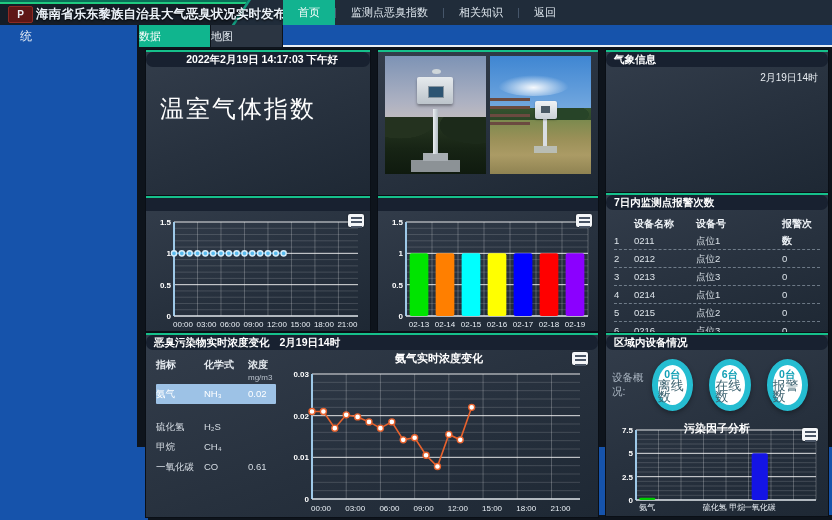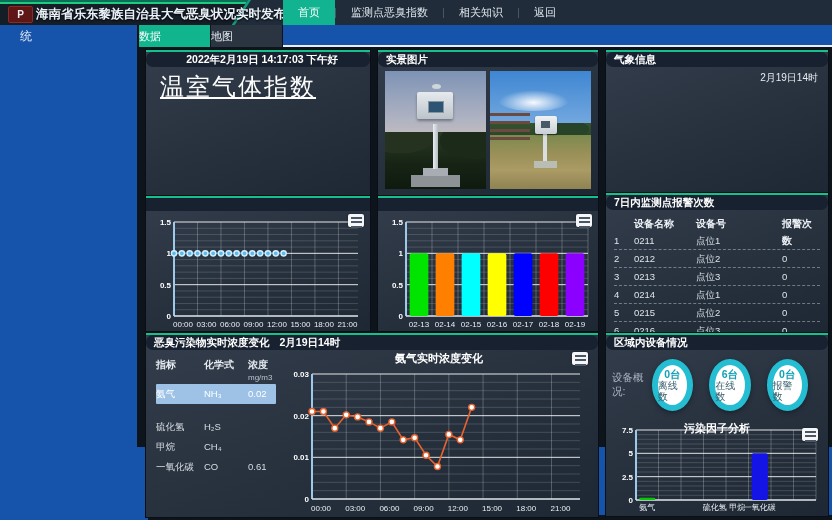--- a/index.html
+++ b/index.html
@@ -39,21 +39,21 @@
 
   
   .panel{position:absolute;border-top:2px solid #16c08b;box-shadow:0 0 0 1px #0a0f16;
          background:linear-gradient(160deg,#333d4b 0%,#27313e 55%,#1e2834 100%);}
   .phead{height:15px;background:#182130;color:#fff;font-size:10.5px;font-weight:bold;
          line-height:15px;padding:0 8px;display:flex;white-space:nowrap;border-radius:7px;}
   .phead .pdate{margin-left:10px;font-weight:bold;}
   .phead .right{margin-left:auto;padding-right:24px;}
 
   #panel-greeting{left:146px;top:50px;width:224px;height:143px;}
-  .headline{color:#fff;font-size:24px;font-weight:500;letter-spacing:2px;margin:4px 0 0 14px;text-decoration:underline;}
+  .headline{color:#fff;font-size:24px;font-weight:500;letter-spacing:2px;margin:26px 0 0 14px;}
 
   #panel-photos{left:378px;top:50px;width:220px;height:143px;}
   .photo-wrap{display:flex;gap:4px;padding:4px 7px 0 7px;}
   .photo{position:relative;width:101px;height:118px;overflow:hidden;}
   
   .p1-sky{position:absolute;inset:0;background:linear-gradient(180deg,#7d93b5 0%,#aeb2c2 40%,#d5c6bb 70%,#c9bfb6 100%);}
   .p1-trees{position:absolute;left:0;right:0;top:52%;bottom:0;
     background:radial-gradient(ellipse 55px 26px at 15% 10%,#24321f 60%,transparent 61%),
                radial-gradient(ellipse 60px 30px at 90% 15%,#1c2a1a 60%,transparent 61%),
                linear-gradient(180deg,#2a3a24 0%,#172415 55%,#0f1a0e 100%);}
@@ -110,21 +110,21 @@
                 font-weight:bold;line-height:17px;}
   #ammonia-chart{position:absolute;left:2px;right:4px;top:18px;bottom:2px;}
 
   #panel-devices{left:606px;top:333px;width:222px;height:181px;}
   .stats{display:flex;align-items:center;padding:5px 4px 0 6px;height:60px;}
   .stats-label{width:54px;color:#a9b4c0;font-size:10.5px;}
   .stat-circle{width:40px;height:40px;border-radius:50%;background:#fff;border:6px solid #25bdd1;
                box-shadow:0 2px 5px rgba(0,0,0,.35);display:flex;flex-direction:column;
                align-items:center;justify-content:center;margin-right:16px;}
   .stat-value{color:#12a0b6;font-size:10.5px;font-weight:bold;line-height:12px;}
-  .stat-label{color:#3c6270;font-size:10px;line-height:11px;}
+  .stat-label{color:#3c6270;font-size:13px;line-height:11px;}
   .dev-chart-title{text-align:center;color:#fff;font-size:11px;font-weight:bold;margin-top:6px;height:14px;}
   #pollution-chart{position:absolute;left:6px;right:6px;bottom:4px;height:86px;}
 
   
   .hc{position:absolute;width:16px;height:13px;background:#f4f6f8;border-radius:2px;
       box-shadow:0 0 2px rgba(0,0,0,.5);cursor:pointer;z-index:3;}
   .hc i{display:block;height:2px;background:#4a5565;margin:2.5px 2.5px 0 2.5px;}
   .hc-in-box{right:4px;top:2px;}
   svg{display:block;}
 </style>
@@ -168,23 +168,20 @@
   <div class="bottom-blue"></div>
 
   <div class="panel" id="panel-greeting">
     <div class="phead">
       <span class="right">2022年2月19日  14:17:03 下午好</span>
     </div>
     <div class="headline">温室气体指数</div>
   </div>
 
   <div class="panel" id="panel-photos">
-    <div class="phead">
-      <span>实景图片</span>
-    </div>
     <div class="photo-wrap">
       <div class="photo">
         <div class="p1-sky"></div>
         <div class="p1-trees"></div>
         <div class="p1-base"></div>
         <div class="p1-ped"></div>
         <div class="p1-pole"></div>
         <div class="p1-ant"></div>
         <div class="p1-box">
           <div class="p1-screen"></div>

